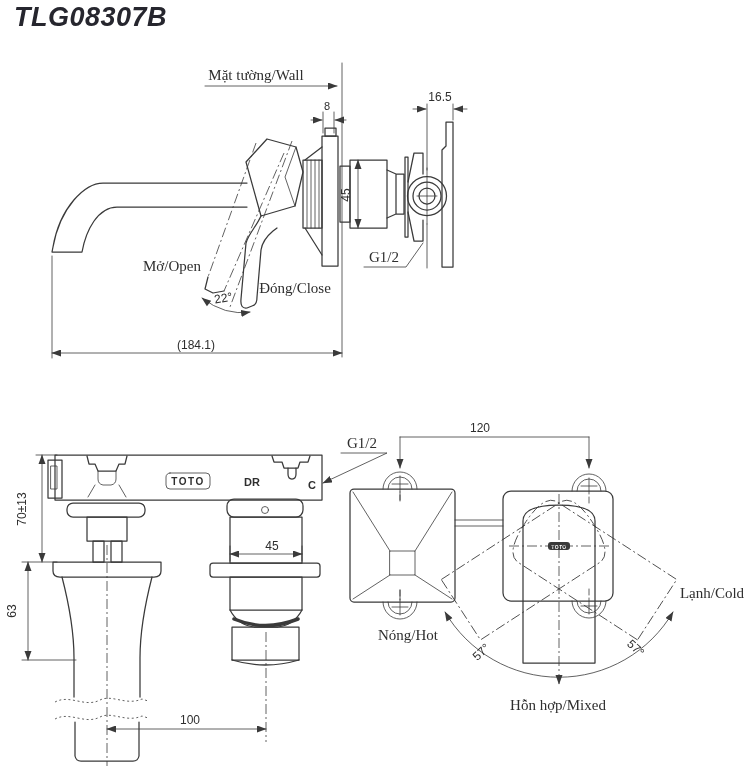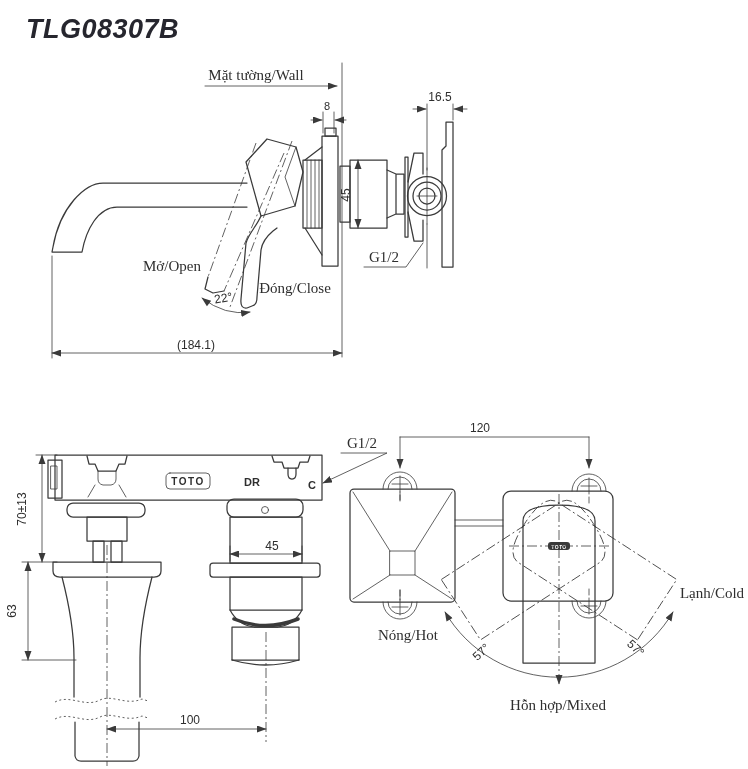--- a/index.html
+++ b/index.html
@@ -1,18 +1,18 @@
 <!DOCTYPE html>
 <html><head>
 <meta charset="utf-8">
 <style>
   html,body{margin:0;padding:0;background:#ffffff;}
   #page{position:relative;width:748px;height:769px;background:#fff;overflow:hidden;
         font-family:"Liberation Sans",sans-serif;}
-  #title{position:absolute;left:14px;top:2px;margin:12px;
+  #title{position:absolute;left:14px;top:2px;margin:0;
          font:italic bold 27px "Liberation Sans",sans-serif;
          color:#26262e;letter-spacing:.5px;}
   svg{position:absolute;left:0;top:0;}
   .s  {stroke:#3a3a3a;fill:none;stroke-width:1.25;stroke-linejoin:round;stroke-linecap:round;}
   .t  {stroke:#3a3a3a;fill:none;stroke-width:.8;stroke-linejoin:round;stroke-linecap:round;}
   .cl {stroke:#3a3a3a;fill:none;stroke-width:.8;stroke-dasharray:10 3 2 3;}
   .dot{stroke:#3a3a3a;fill:none;stroke-width:.8;stroke-dasharray:2 2.6;}
   .dk {fill:#3a3a3a;stroke:none;}
   text{fill:#2e2e2e;}
   .num {font:12px "Liberation Sans",sans-serif;}

